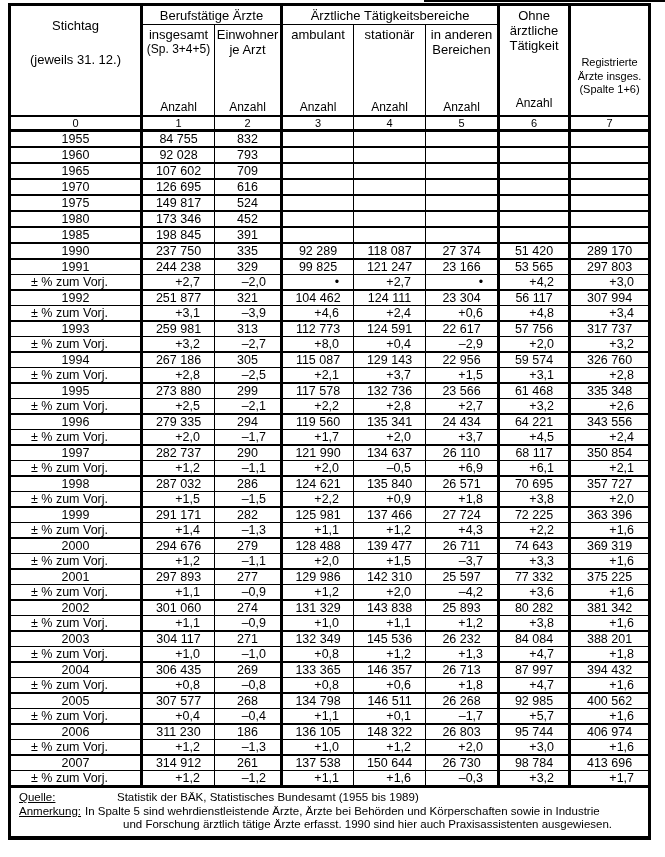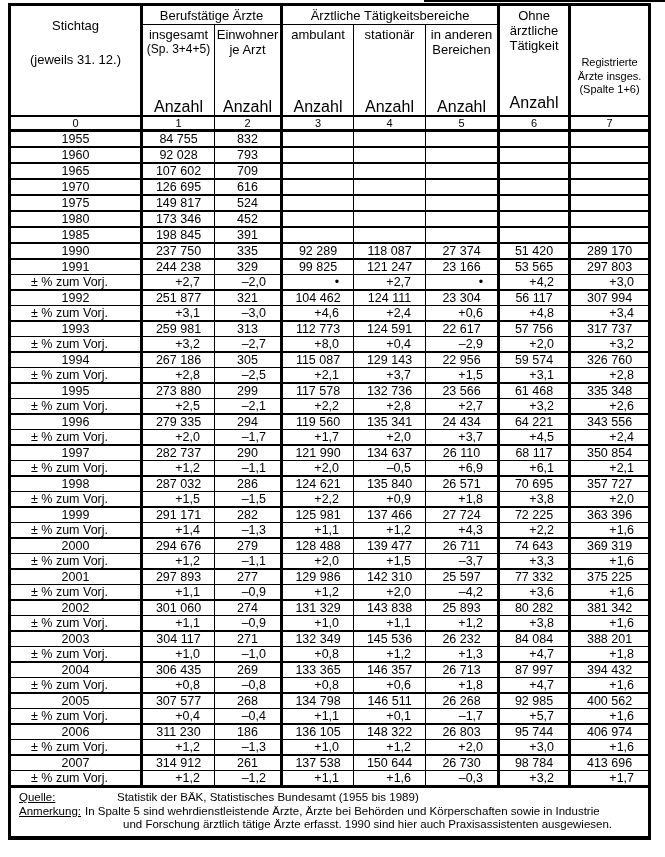--- a/index.html
+++ b/index.html
@@ -37,21 +37,21 @@
   tr.h2 > td { height: 52px; }
   .hcell {
     display: flex; flex-direction: column; justify-content: space-between;
     height: 100%; padding: 2px 0 2px; gap: 44px;
   }
   .hcell.tall { height: 72px; }
   .hcell.centered { justify-content: center; gap: 19px; }
   .hlabel { font-size: 13px; line-height: 15px; }
   .hlabel .sub { font-size: 12px; }
   .hlabel.small { font-size: 11px; line-height: 13.5px; margin-top: 48px; }
-  .anzahl { font-size: 16px; line-height: 12px; }
+  .anzahl { font-size: 12px; line-height: 12px; }
   tr.hnum td {
     height: 14px; font-size: 11px; vertical-align: middle; text-align: center;
     border-top: 2px solid #000;
     border-bottom: 3px solid #000;
   }
 
   
   tbody td {
     height: 15.2px; font-size: 12.5px;
     text-align: center; vertical-align: middle;
@@ -281,21 +281,21 @@
           <td class="val thick-r">321</td>
           <td class="val thin-r">104 462</td>
           <td class="val thin-r">124 111</td>
           <td class="val thick-r">23 304</td>
           <td class="val thick-r">56 117</td>
           <td class="val ">307 994</td>
         </tr>
         <tr class="pct">
           <td class="rowlabel thick-r">± % zum Vorj.</td>
           <td class="val thin-r">+3,1</td>
-          <td class="val thick-r">–3,0</td>
+          <td class="val thick-r">–3,9</td>
           <td class="val thin-r">+4,6</td>
           <td class="val thin-r">+2,4</td>
           <td class="val thick-r">+0,6</td>
           <td class="val thick-r">+4,8</td>
           <td class="val ">+3,4</td>
         </tr>
         <tr class="year">
           <td class="rowlabel thick-r">1993</td>
           <td class="val thin-r">259 981</td>
           <td class="val thick-r">313</td>

